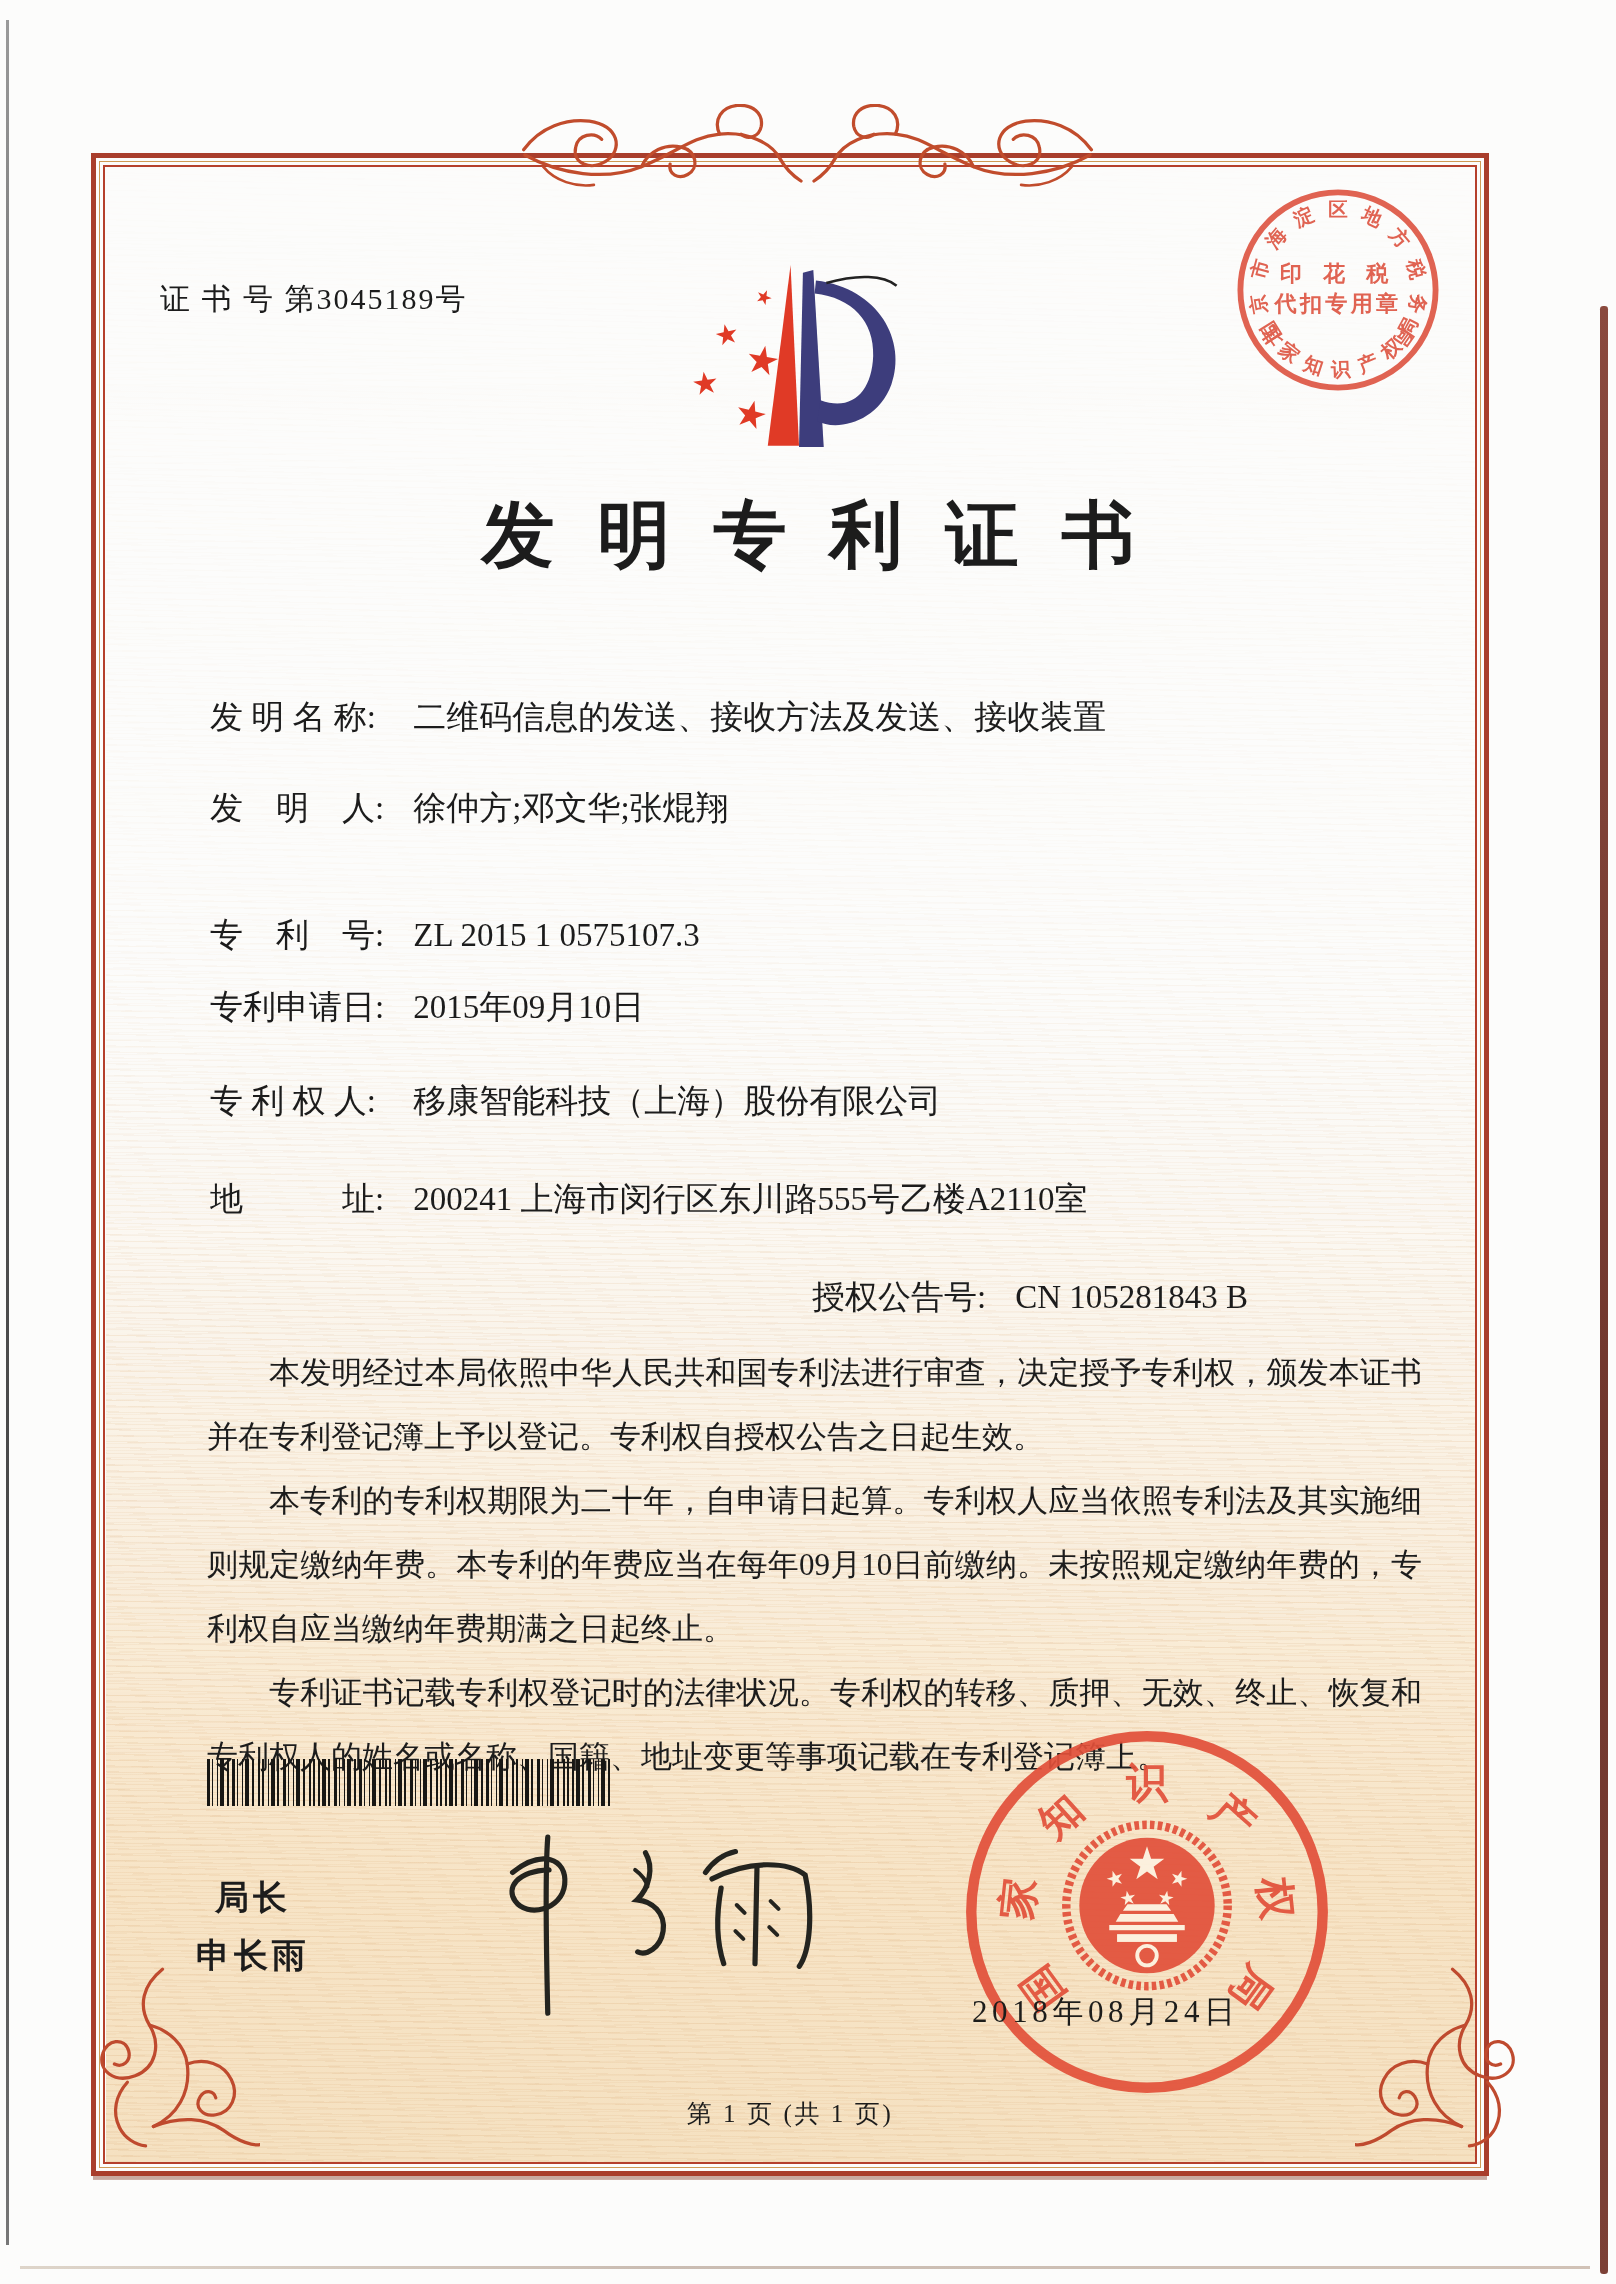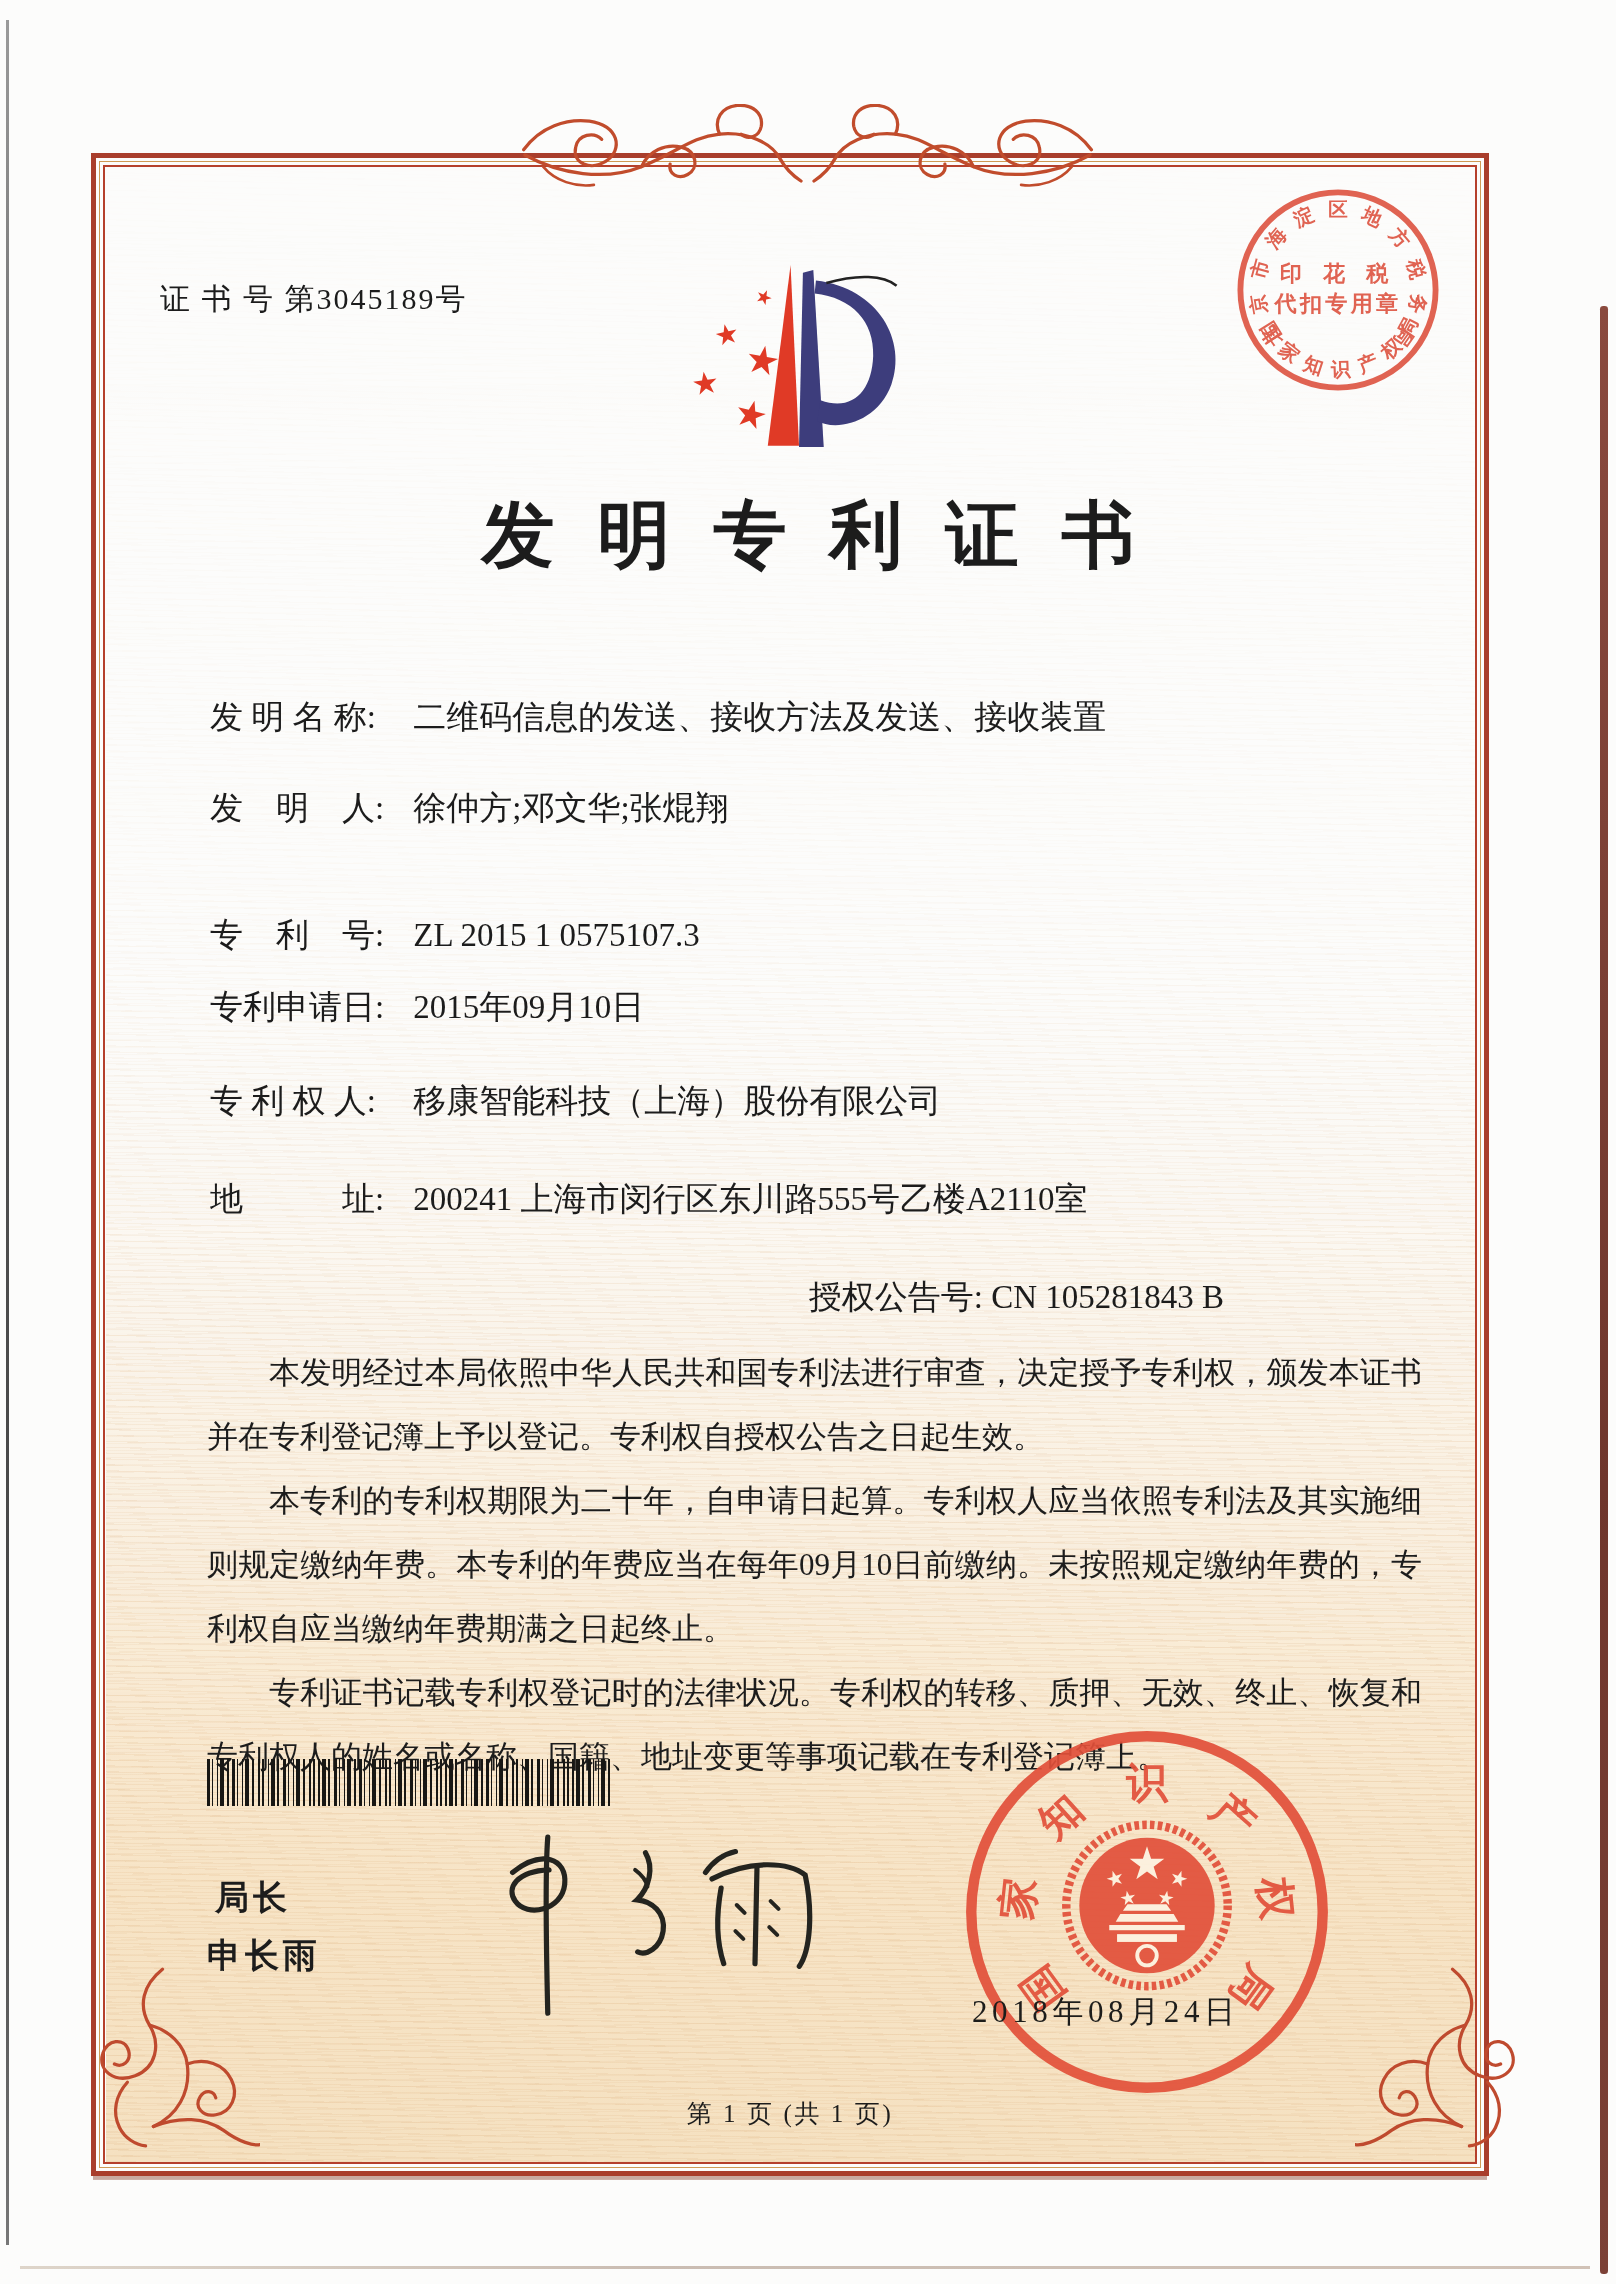--- a/index.html
+++ b/index.html
@@ -25,31 +25,31 @@
        linear-gradient(to bottom, rgba(249,240,228,0) 0%, rgba(249,240,228,.08) 40%,
                        rgba(248,233,211,.65) 62%, #f7e4c6 86%, #f5e1c1 100%);
      -webkit-mask-image:linear-gradient(to bottom,rgba(0,0,0,.05) 0%,rgba(0,0,0,.18) 35%,rgba(0,0,0,.75) 60%,#000 80%);
      mask-image:linear-gradient(to bottom,rgba(0,0,0,.05) 0%,rgba(0,0,0,.18) 35%,rgba(0,0,0,.75) 60%,#000 80%);}
   .cert-no{position:absolute;left:160px;top:279px;font-size:30px;letter-spacing:2px;}
   .logo{position:absolute;left:665px;top:257px;}
   .title{position:absolute;left:0;top:487px;width:100%;text-align:center;
          font-size:73px;font-weight:bold;letter-spacing:43px;text-indent:43px;white-space:nowrap;}
   .row{position:absolute;left:202px;font-size:33px;white-space:nowrap;margin-left:8px;}
   .row .lbl{display:inline-block;min-width:195px;}
-  .row.r2nd{left:780px;text-align:right;}
+  .row.r2nd{left:804px;}
   .bodytext{position:absolute;left:207px;top:1341px;width:1215px;font-size:31px;line-height:64px;
             text-align:justify;}
   .bodytext p{margin:0;text-indent:2em;}
   .barcode{position:absolute;left:207px;top:1759px;width:405px;height:47px;
      background:repeating-linear-gradient(90deg,#181714 0 2.6px,transparent 2.6px 4.6px,#181714 4.6px 5.9px,
         transparent 5.9px 9.8px,#181714 9.8px 11px,transparent 11px 13px,#181714 13px 17px,
         transparent 17px 19.5px,#181714 19.5px 21.5px,transparent 21.5px 25.4px);}
   .sign-role{position:absolute;left:207px;top:1875px;font-size:34px;font-weight:bold;
              font-family:"Liberation Sans","DejaVu Sans",sans-serif;letter-spacing:3.9px;margin-left:8px;}
-  .sign-name{position:absolute;left:207px;top:1933px;font-size:34px;font-weight:bold;
+  .sign-name{position:absolute;left:196px;top:1933px;font-size:34px;font-weight:bold;
              font-family:"Liberation Sans","DejaVu Sans",sans-serif;letter-spacing:3.9px;}
   .signature-svg{position:absolute;left:450px;top:1832px;}
   .seal-svg{position:absolute;left:955px;top:1720px;}
   .seal-date{position:absolute;left:972px;top:1991px;font-size:31px;letter-spacing:4.6px;color:#1d1d1b;}
   .tax-stamp{position:absolute;left:1230px;top:182px;}
   .ornament-top{position:absolute;left:521px;top:104px;}
   .corner-bl{position:absolute;left:65px;top:1965px;}
   .corner-br{position:absolute;left:1355px;top:1965px;transform:scaleX(-1);}
   .footer{position:absolute;left:91px;top:2097px;width:1398px;text-align:center;
           font-size:25px;letter-spacing:2.6px;}

